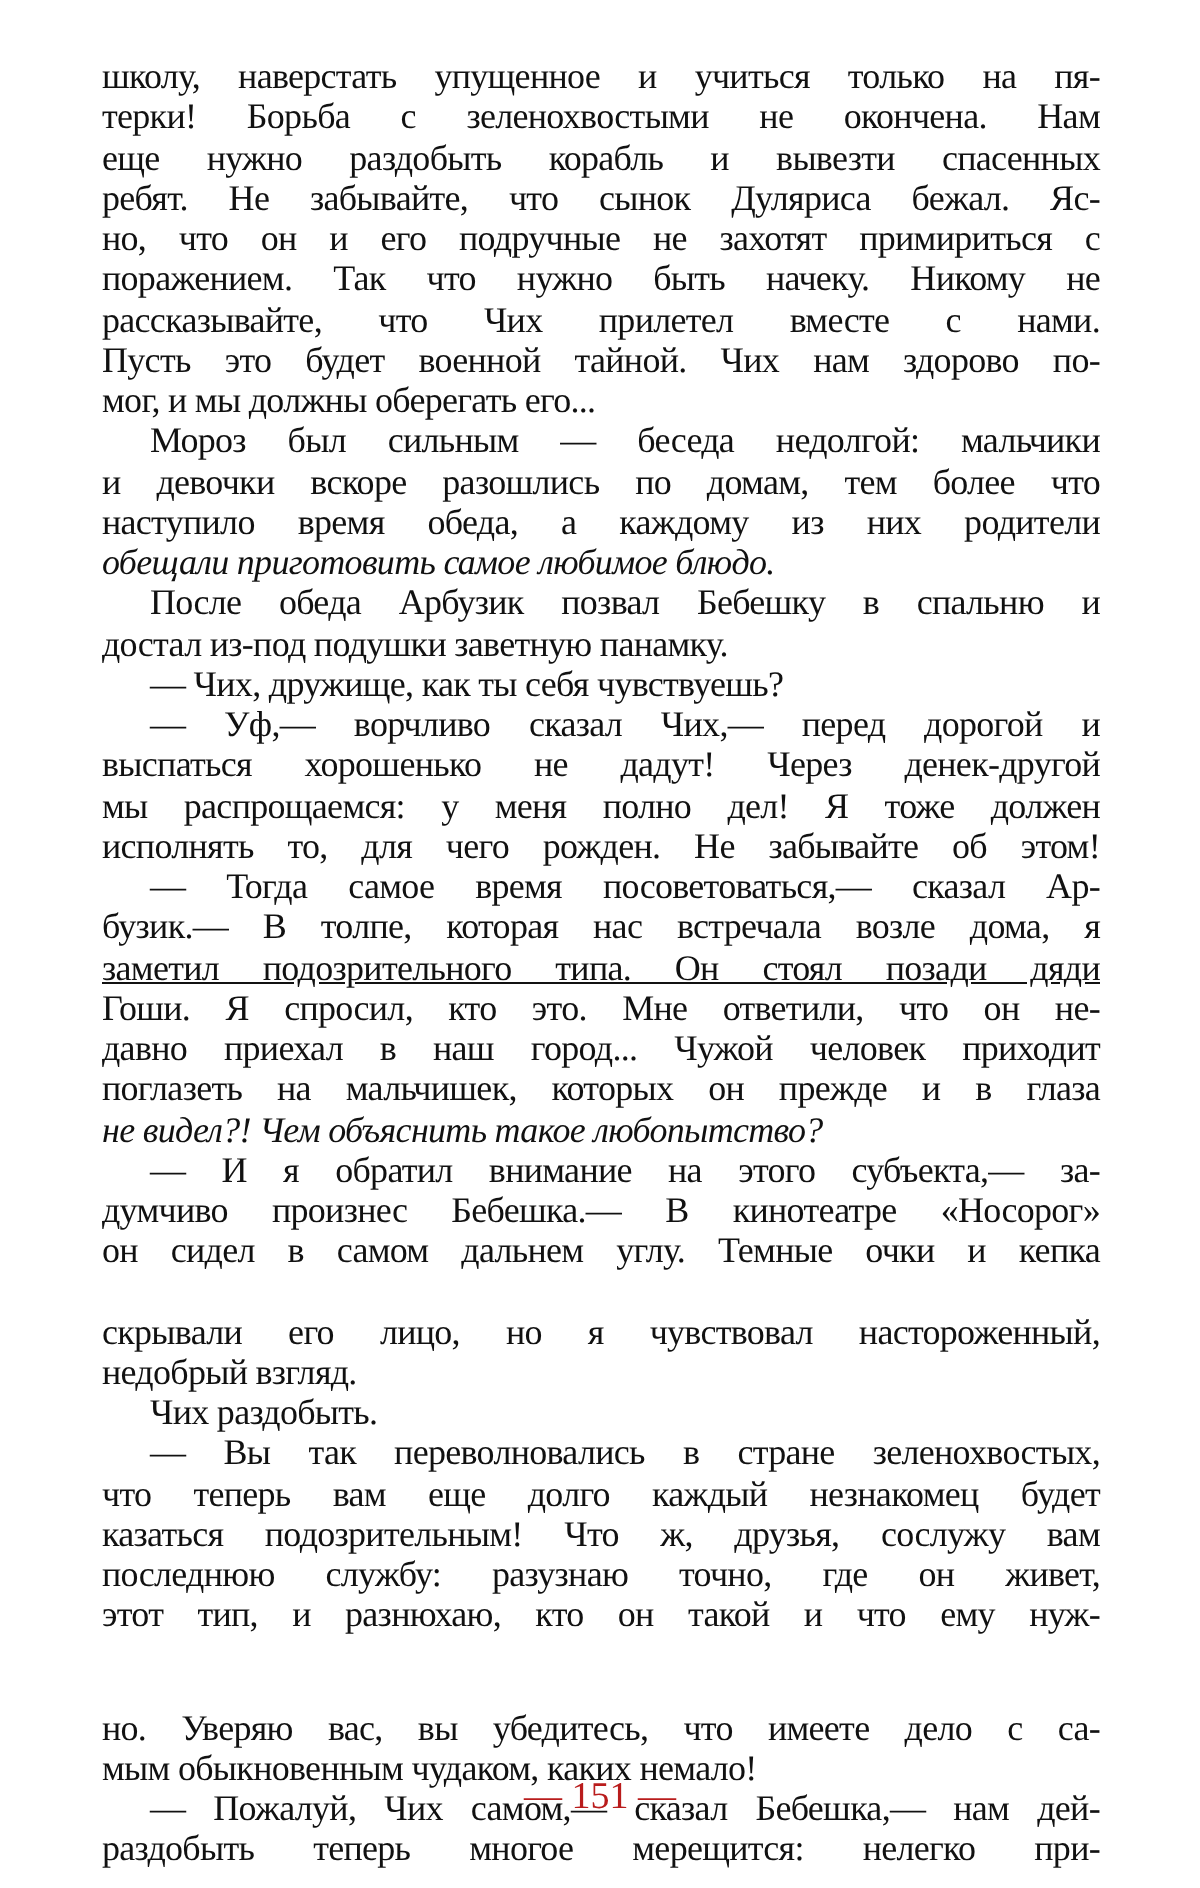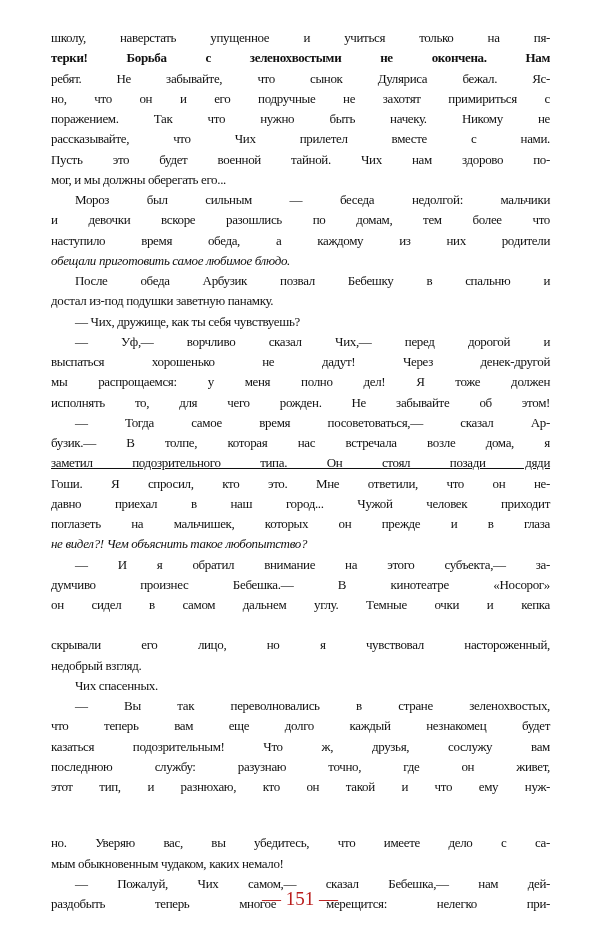--- a/index.html
+++ b/index.html
@@ -3,21 +3,21 @@
 <meta charset="utf-8">
 <style>
   html, body { margin: 0; padding: 0; background: #ffffff; }
   body { width: 600px; height: 944px; position: relative; overflow: hidden; }
   .page {
     position: absolute;
     left: 51px;
     top: 28px;
     width: 499px;
     font-family: "Liberation Serif", "DejaVu Serif", serif;
-    font-size: 13px;
+    font-size: 18px;
     line-height: 20.25px;
     color: #111111;
     letter-spacing: -0.35px;
   }
   .line {
     display: block;
     height: 20.25px;
     white-space: nowrap;
     text-align: justify;
     text-align-last: justify;
@@ -34,21 +34,22 @@
     font-family: "Liberation Serif", "DejaVu Serif", serif;
     font-size: 19px;
     color: #b91c1c;
   }
 </style>
 </head>
 <body>
 
 <div class="page" id="page-body">
     <span class="line" style="display: block; white-space: nowrap;">школу, наверстать упущенное и учиться только на пя-</span>
-    <span class="line" style="display: block; white-space: nowrap; font-weight: bold;">терки! Борьба с зеленохвостыми не окончена. Нам</span>
+    <span class="line" style="display: block; white-space: nowrap;">терки! Борьба с зеленохвостыми не окончена. Нам</span>
+    <span class="line" style="display: block; white-space: nowrap;">еще нужно раздобыть корабль и вывезти спасенных</span>
     <span class="line" style="display: block; white-space: nowrap;">ребят. Не забывайте, что сынок Дуляриса бежал. Яс-</span>
     <span class="line" style="display: block; white-space: nowrap;">но, что он и его подручные не захотят примириться с</span>
     <span class="line" style="display: block; white-space: nowrap;">поражением. Так что нужно быть начеку. Никому не</span>
     <span class="line" style="display: block; white-space: nowrap;">рассказывайте, что Чих прилетел вместе с нами.</span>
     <span class="line" style="display: block; white-space: nowrap;">Пусть это будет военной тайной. Чих нам здорово по-</span>
     <span class="line last" style="display: block; white-space: nowrap;">мог, и мы должны оберегать его...</span>
     <span class="line indent" style="display: block; white-space: nowrap;">Мороз был сильным — беседа недолгой: мальчики</span>
     <span class="line" style="display: block; white-space: nowrap;">и девочки вскоре разошлись по домам, тем более что</span>
     <span class="line" style="display: block; white-space: nowrap;">наступило время обеда, а каждому из них родители</span>
     <span class="line last" style="display: block; white-space: nowrap; font-style: italic;">обещали приготовить самое любимое блюдо.</span>
@@ -64,21 +65,21 @@
     <span class="line" style="display: block; white-space: nowrap; text-decoration: underline;">заметил подозрительного типа. Он стоял позади дяди</span>
     <span class="line" style="display: block; white-space: nowrap;">Гоши. Я спросил, кто это. Мне ответили, что он не-</span>
     <span class="line" style="display: block; white-space: nowrap;">давно приехал в наш город... Чужой человек приходит</span>
     <span class="line" style="display: block; white-space: nowrap;">поглазеть на мальчишек, которых он прежде и в глаза</span>
     <span class="line last" style="display: block; white-space: nowrap; font-style: italic;">не видел?! Чем объяснить такое любопытство?</span>
     <span class="line indent" style="display: block; white-space: nowrap;">— И я обратил внимание на этого субъекта,— за-</span>
     <span class="line" style="display: block; white-space: nowrap;">думчиво произнес Бебешка.— В кинотеатре «Носорог»</span>
     <span class="line" style="display: block; white-space: nowrap;">он сидел в самом дальнем углу. Темные очки и кепка</span>
     <span class="line" style="display: block; white-space: nowrap; margin-top: 20px;">скрывали его лицо, но я чувствовал настороженный,</span>
     <span class="line last" style="display: block; white-space: nowrap;">недобрый взгляд.</span>
-    <span class="line indent last" style="display: block; white-space: nowrap;">Чих спасенных.</span>
+    <span class="line indent last" style="display: block; white-space: nowrap;">Чих раздобыть.</span>
     <span class="line indent" style="display: block; white-space: nowrap;">— Вы так переволновались в стране зеленохвостых,</span>
     <span class="line" style="display: block; white-space: nowrap;">что теперь вам еще долго каждый незнакомец будет</span>
     <span class="line" style="display: block; white-space: nowrap;">казаться подозрительным! Что ж, друзья, сослужу вам</span>
     <span class="line" style="display: block; white-space: nowrap;">последнюю службу: разузнаю точно, где он живет,</span>
     <span class="line" style="display: block; white-space: nowrap;">этот тип, и разнюхаю, кто он такой и что ему нуж-</span>
     <span class="line" style="display: block; white-space: nowrap; margin-top: 36px;">но. Уверяю вас, вы убедитесь, что имеете дело с са-</span>
     <span class="line last" style="display: block; white-space: nowrap;">мым обыкновенным чудаком, каких немало!</span>
     <span class="line indent" style="display: block; white-space: nowrap;">— Пожалуй, Чих самом,— сказал Бебешка,— нам дей-</span>
     <span class="line" style="display: block; white-space: nowrap;">раздобыть теперь многое мерещится: нелегко при-</span>
   </div>

